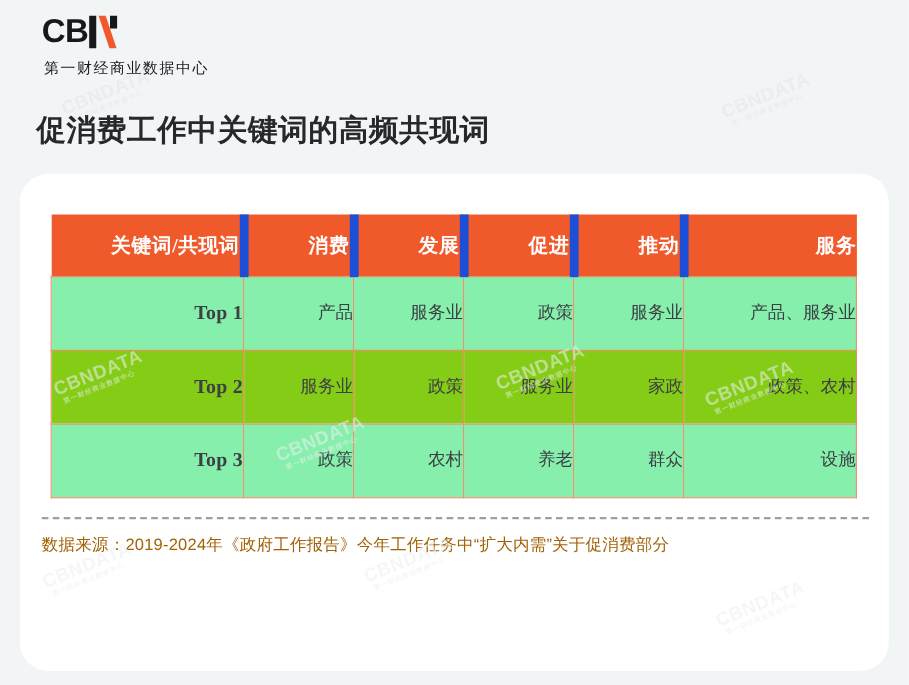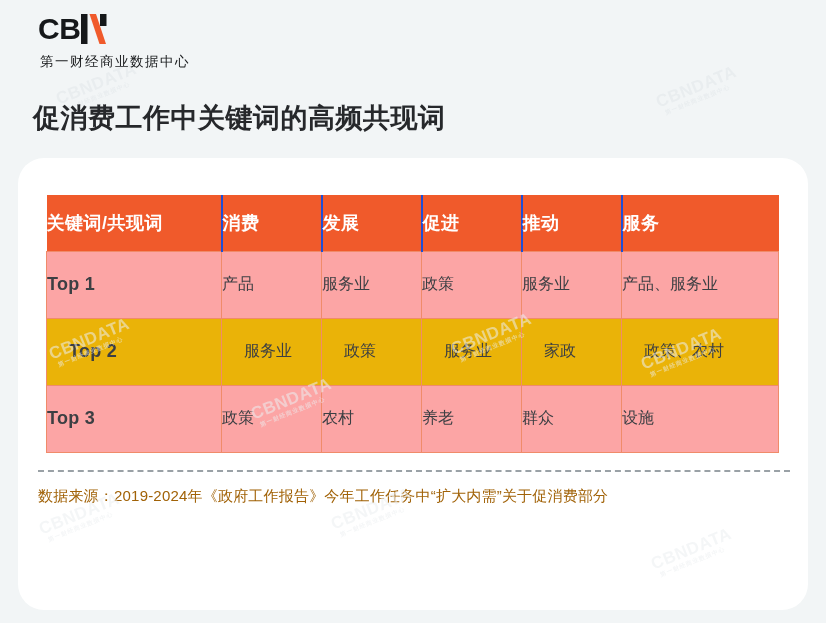--- a/index.html
+++ b/index.html
@@ -56,43 +56,44 @@
     background:#ffffff;
     border-radius:26px;
     z-index:4;
     overflow:hidden;
   }
 
   
   .table-wrap { position:absolute; left:46px; top:195px; width:732px; z-index:6; }
   table.freq { border-collapse:collapse; width:732px; table-layout:fixed; }
   table.freq th, table.freq td {
-    text-align:left; vertical-align:middle;
+    text-align:right; vertical-align:middle;
     font-weight:400;
+    font-family:Liberation Serif, serif;
   }
   table.freq thead th {
     background:#f05a2b;
     color:#ffffff;
     font-size:18px;
     font-weight:700;
     height:56px;
-    border-left:2px solid #1d4ed8;
+    border-left:8px solid #1d4ed8;
     letter-spacing:.5px;
   }
   table.freq thead th:first-child { border-left:none; }
 
   table.freq tbody td {
     height:67px;
     font-size:16px;
     color:#3c3f43;
     border:1px solid #f2estub;
     border:1px solid #f08b6a;
   }
-  table.freq tbody tr.shade td { background:#fca5a5; }
-  table.freq tbody tr.plain td { background:#eab308;padding-left:22px; }
+  table.freq tbody tr.shade td { background:#86efac; }
+  table.freq tbody tr.plain td { background:#84cc16;padding-left:22px; }
   table.freq tbody td.rank { font-size:18px; font-weight:700; color:#3c3f43; letter-spacing:.3px; }
 
   
   col.c0 { width:175px; }
   col.c1 { width:100px; }
   col.c2 { width:100px; }
   col.c3 { width:100px; }
   col.c4 { width:100px; }
   col.c5 { width:157px; }
 

